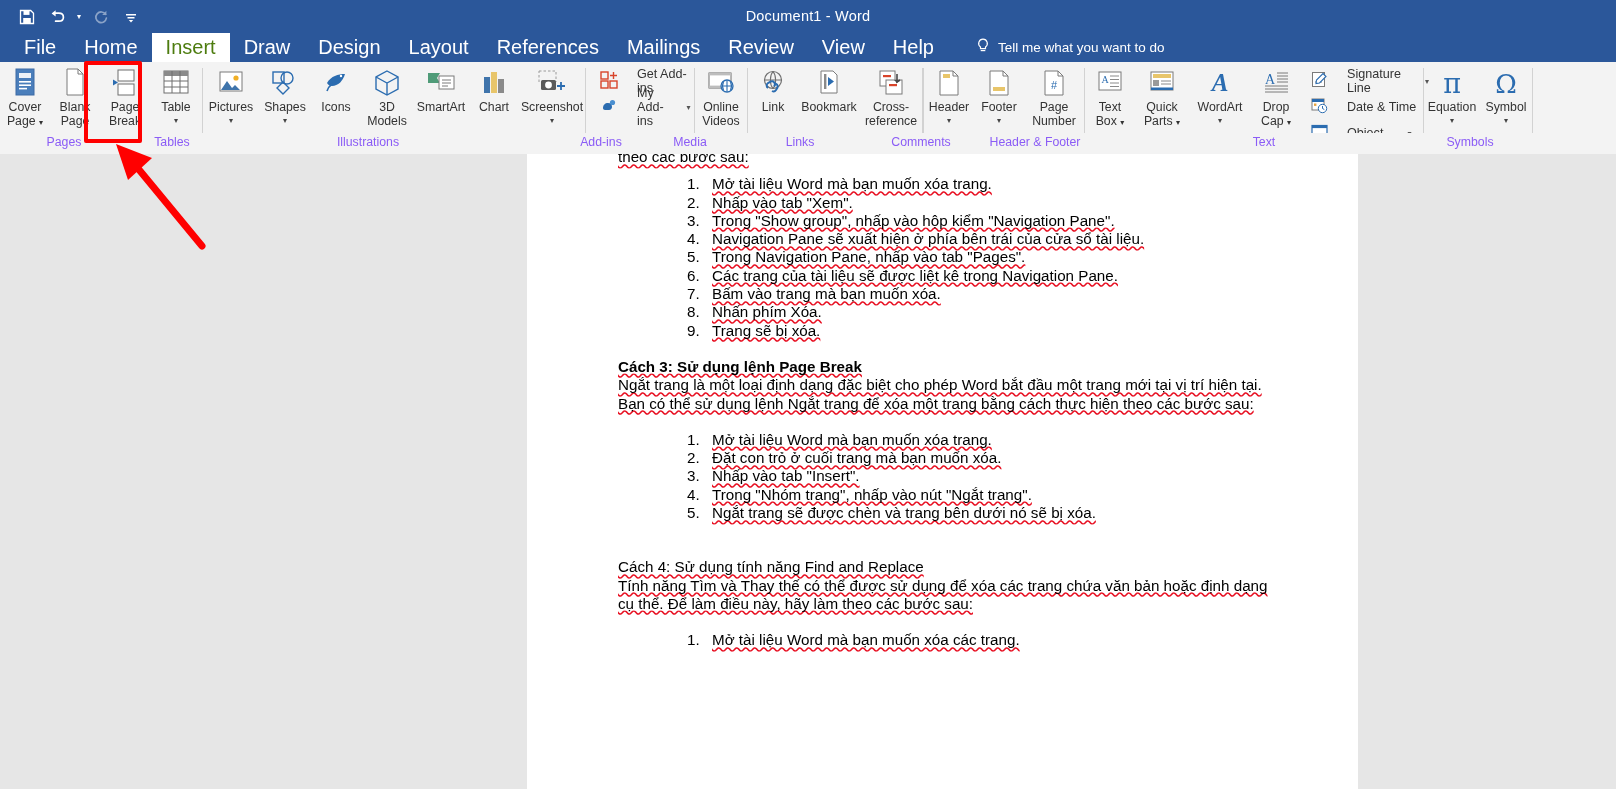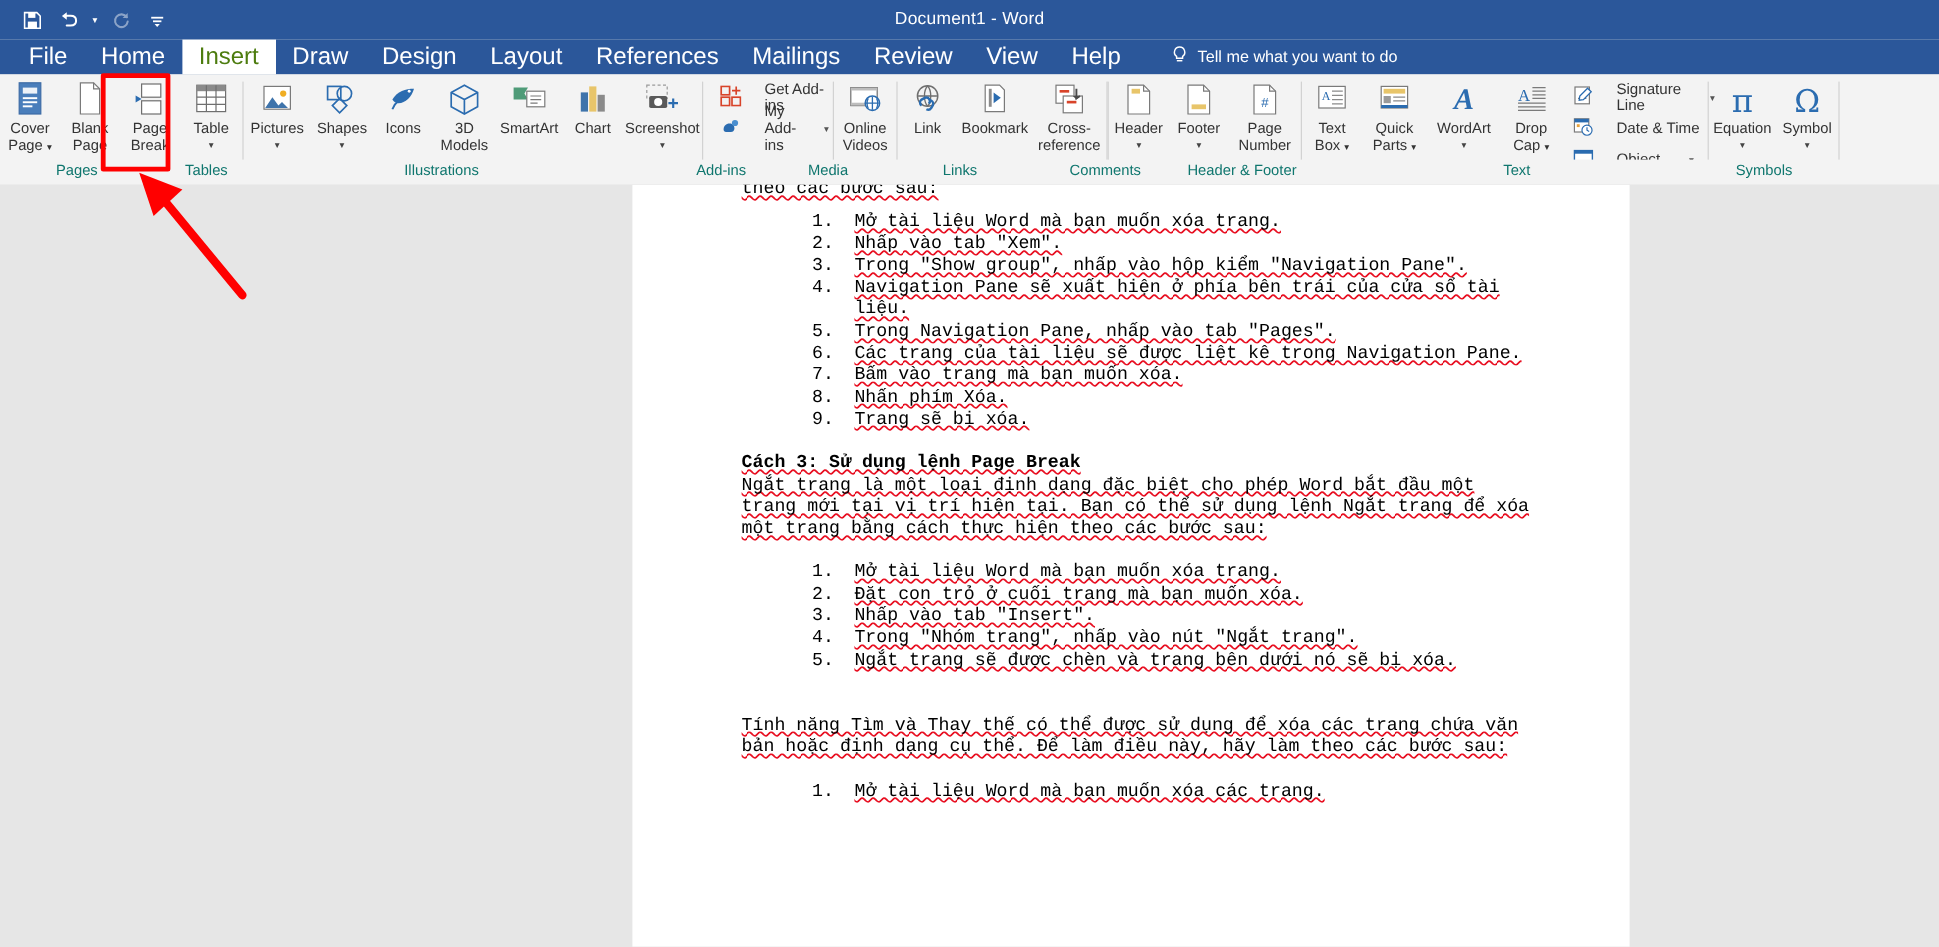--- a/index.html
+++ b/index.html
@@ -61,34 +61,34 @@
   .bigbtn .lbl{
     font-size:12.3px; color:#333333; text-align:center; line-height:13.5px;
   }
   .bigbtn .caret{ font-size:8px; color:#444; line-height:9px; margin-top:1px;}
   .smallbtn{
     display:flex; align-items:center; gap:19px; height:26px; padding:0 6px;
     cursor:pointer; font-size:12.6px; color:#333;
   }
   .smallcol{ display:flex; flex-direction:column; padding-top:6px;}
   .gl{
-    position:absolute; top:2px; font-size:12.3px; color:#0f766e; text-align:center;
+    position:absolute; top:2px; font-size:12.3px; color:#8b5cf6; text-align:center;
   }
   
   .docarea{
     position:absolute; left:0; top:154px; width:1616px; height:635px;
     background:#e6e6e6; overflow:hidden;
   }
   .page{
     position:absolute; left:527px; top:0px; width:831px; height:635px;
     background:#ffffff;
   }
   .doctext{
     position:absolute; left:91px; top:-6px; width:660px;
-    font-family:Liberation Mono, monospace;
+    font-family:Liberation Sans, sans-serif;
     font-size:15.2px; color:#000000; line-height:18.3px;
   }
   .sq{ text-decoration: underline; text-decoration-color:#e81123;
        text-decoration-style: wavy; text-decoration-skip-ink:none; }
   .p{ margin:0; }
   ol.steps{ margin:0 0 0 56px; padding:0; list-style-position:outside;}
   ol.steps li{ line-height:18.3px; padding-left:8px;margin-left:30px;}
   .gap{ height:18px; }
   .gap-s{ height:9px;}
   .h3{ font-weight:bold; }
@@ -555,20 +555,21 @@
       <div class="gap"></div>
       <ol class="steps">
         <li class="sq">Mở tài liệu Word mà bạn muốn xóa trang.</li>
         <li class="sq">Đặt con trỏ ở cuối trang mà bạn muốn xóa.</li>
         <li class="sq">Nhấp vào tab "Insert".</li>
         <li class="sq">Trong "Nhóm trang", nhấp vào nút "Ngắt trang".</li>
         <li class="sq">Ngắt trang sẽ được chèn và trang bên dưới nó sẽ bị xóa.</li>
       </ol>
       <div class="gap"></div>
         <div class="gap"></div>
+      <p class="p sq">Cách 4: Sử dụng tính năng Find and Replace</p>
       <p class="p sq">Tính năng Tìm và Thay thế có thể được sử dụng để xóa các trang chứa văn bản hoặc định dạng cụ thể. Để làm điều này, hãy làm theo các bước sau:</p>
       <div class="gap"></div>
       <ol class="steps">
         <li class="sq">Mở tài liệu Word mà bạn muốn xóa các trang.</li>
       </ol>
     </div>
   </div>
 </div>
 
 <div class="redbox"></div>

